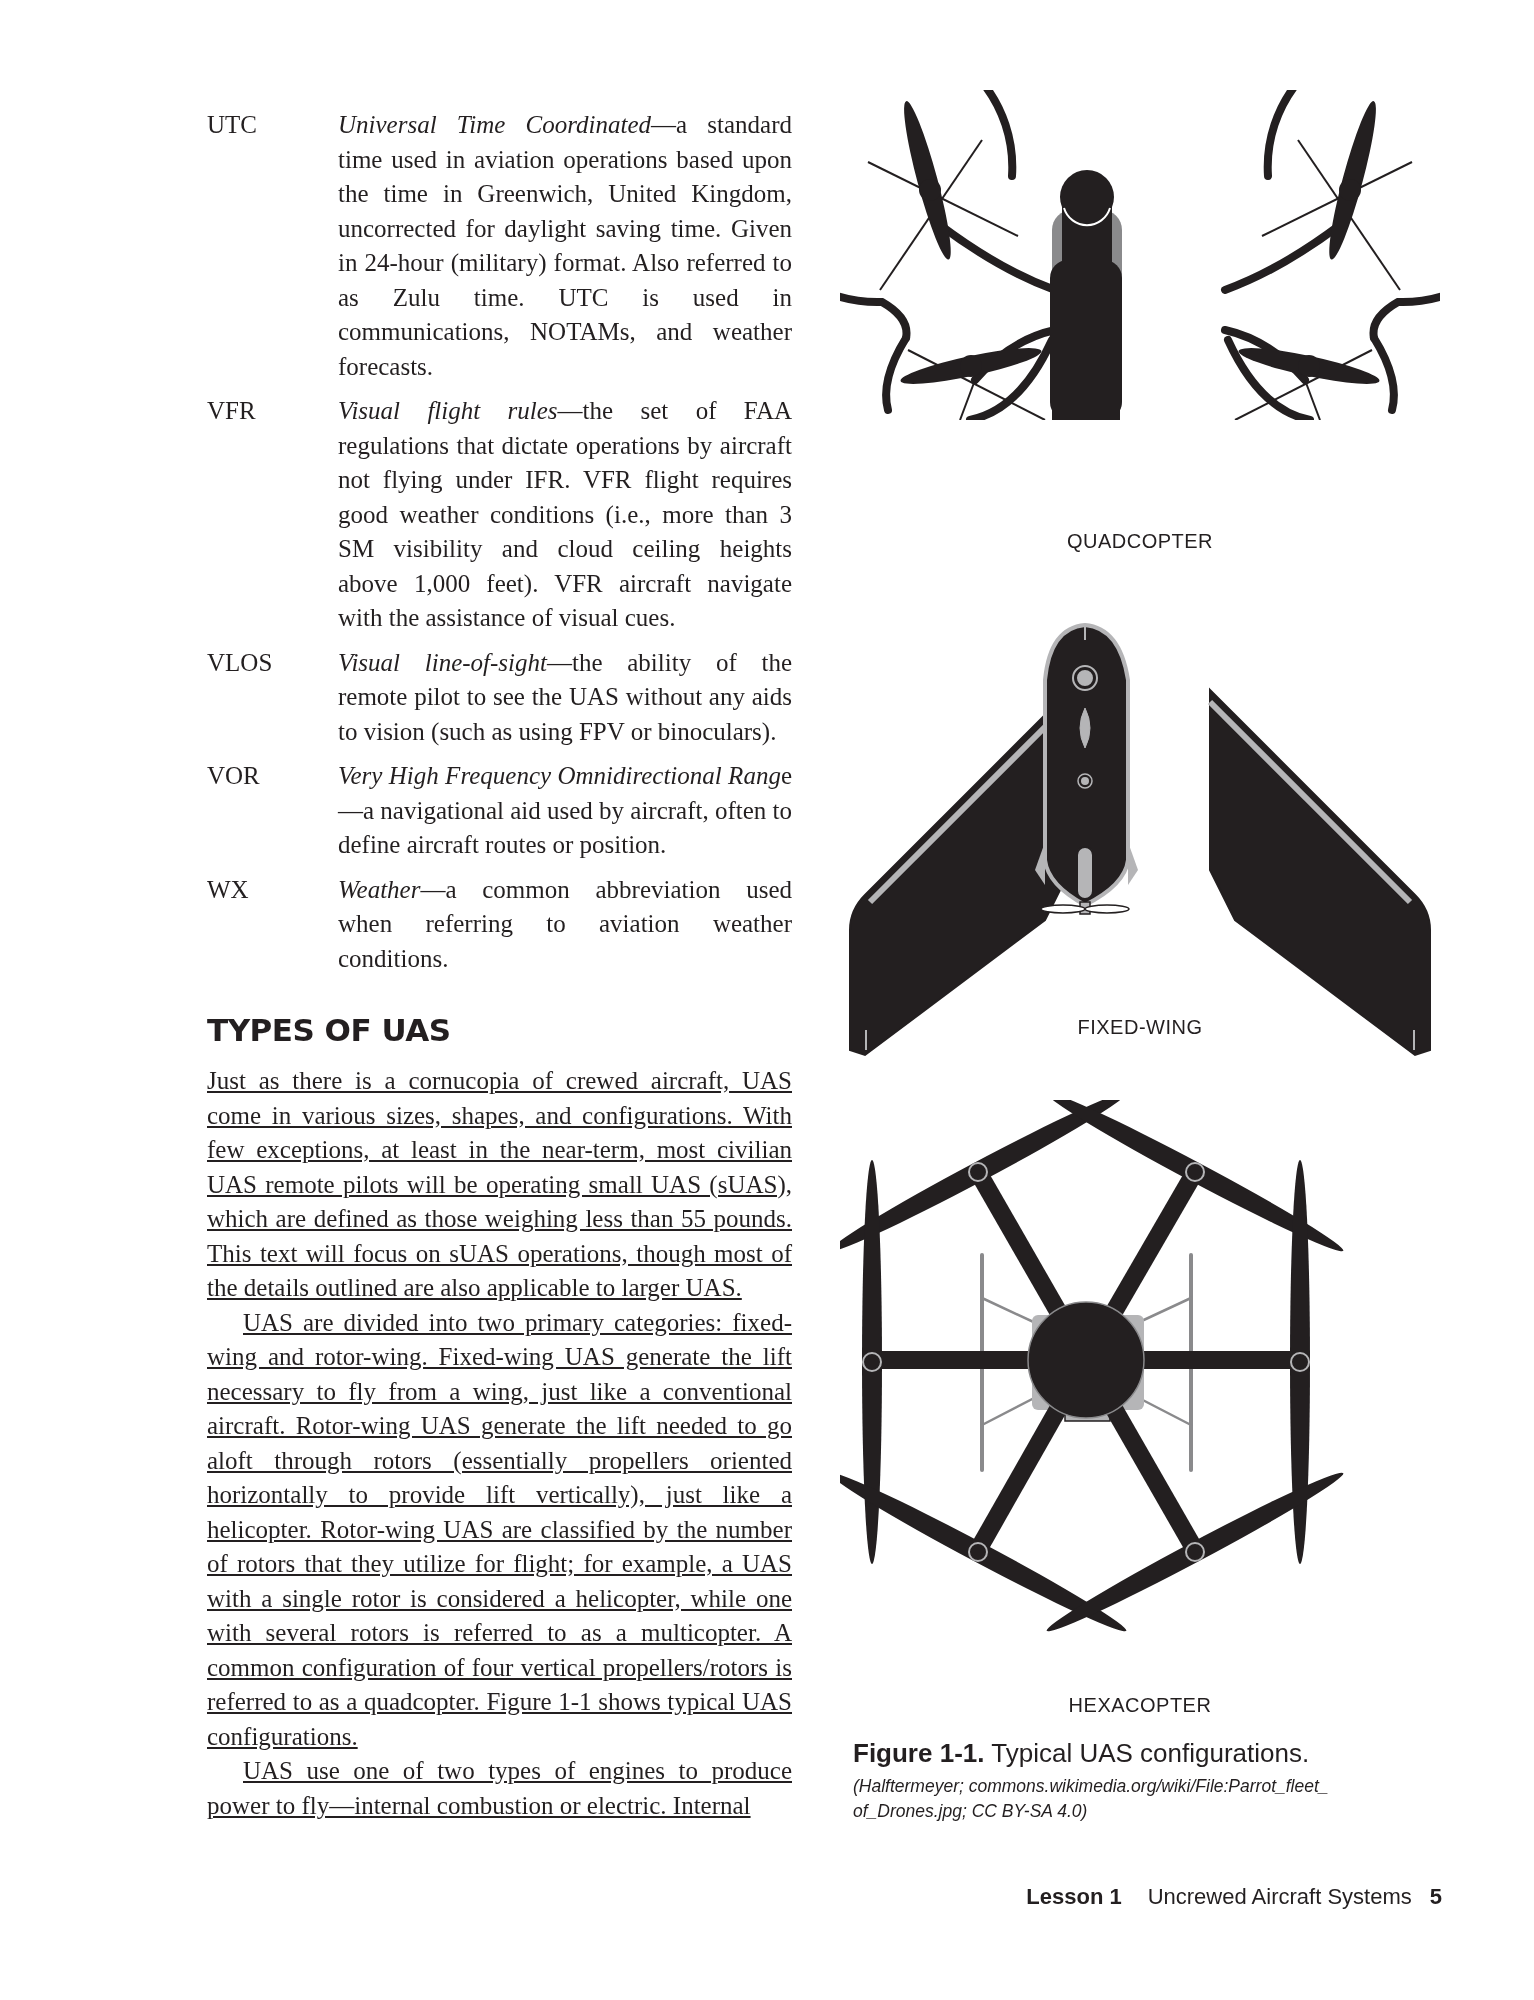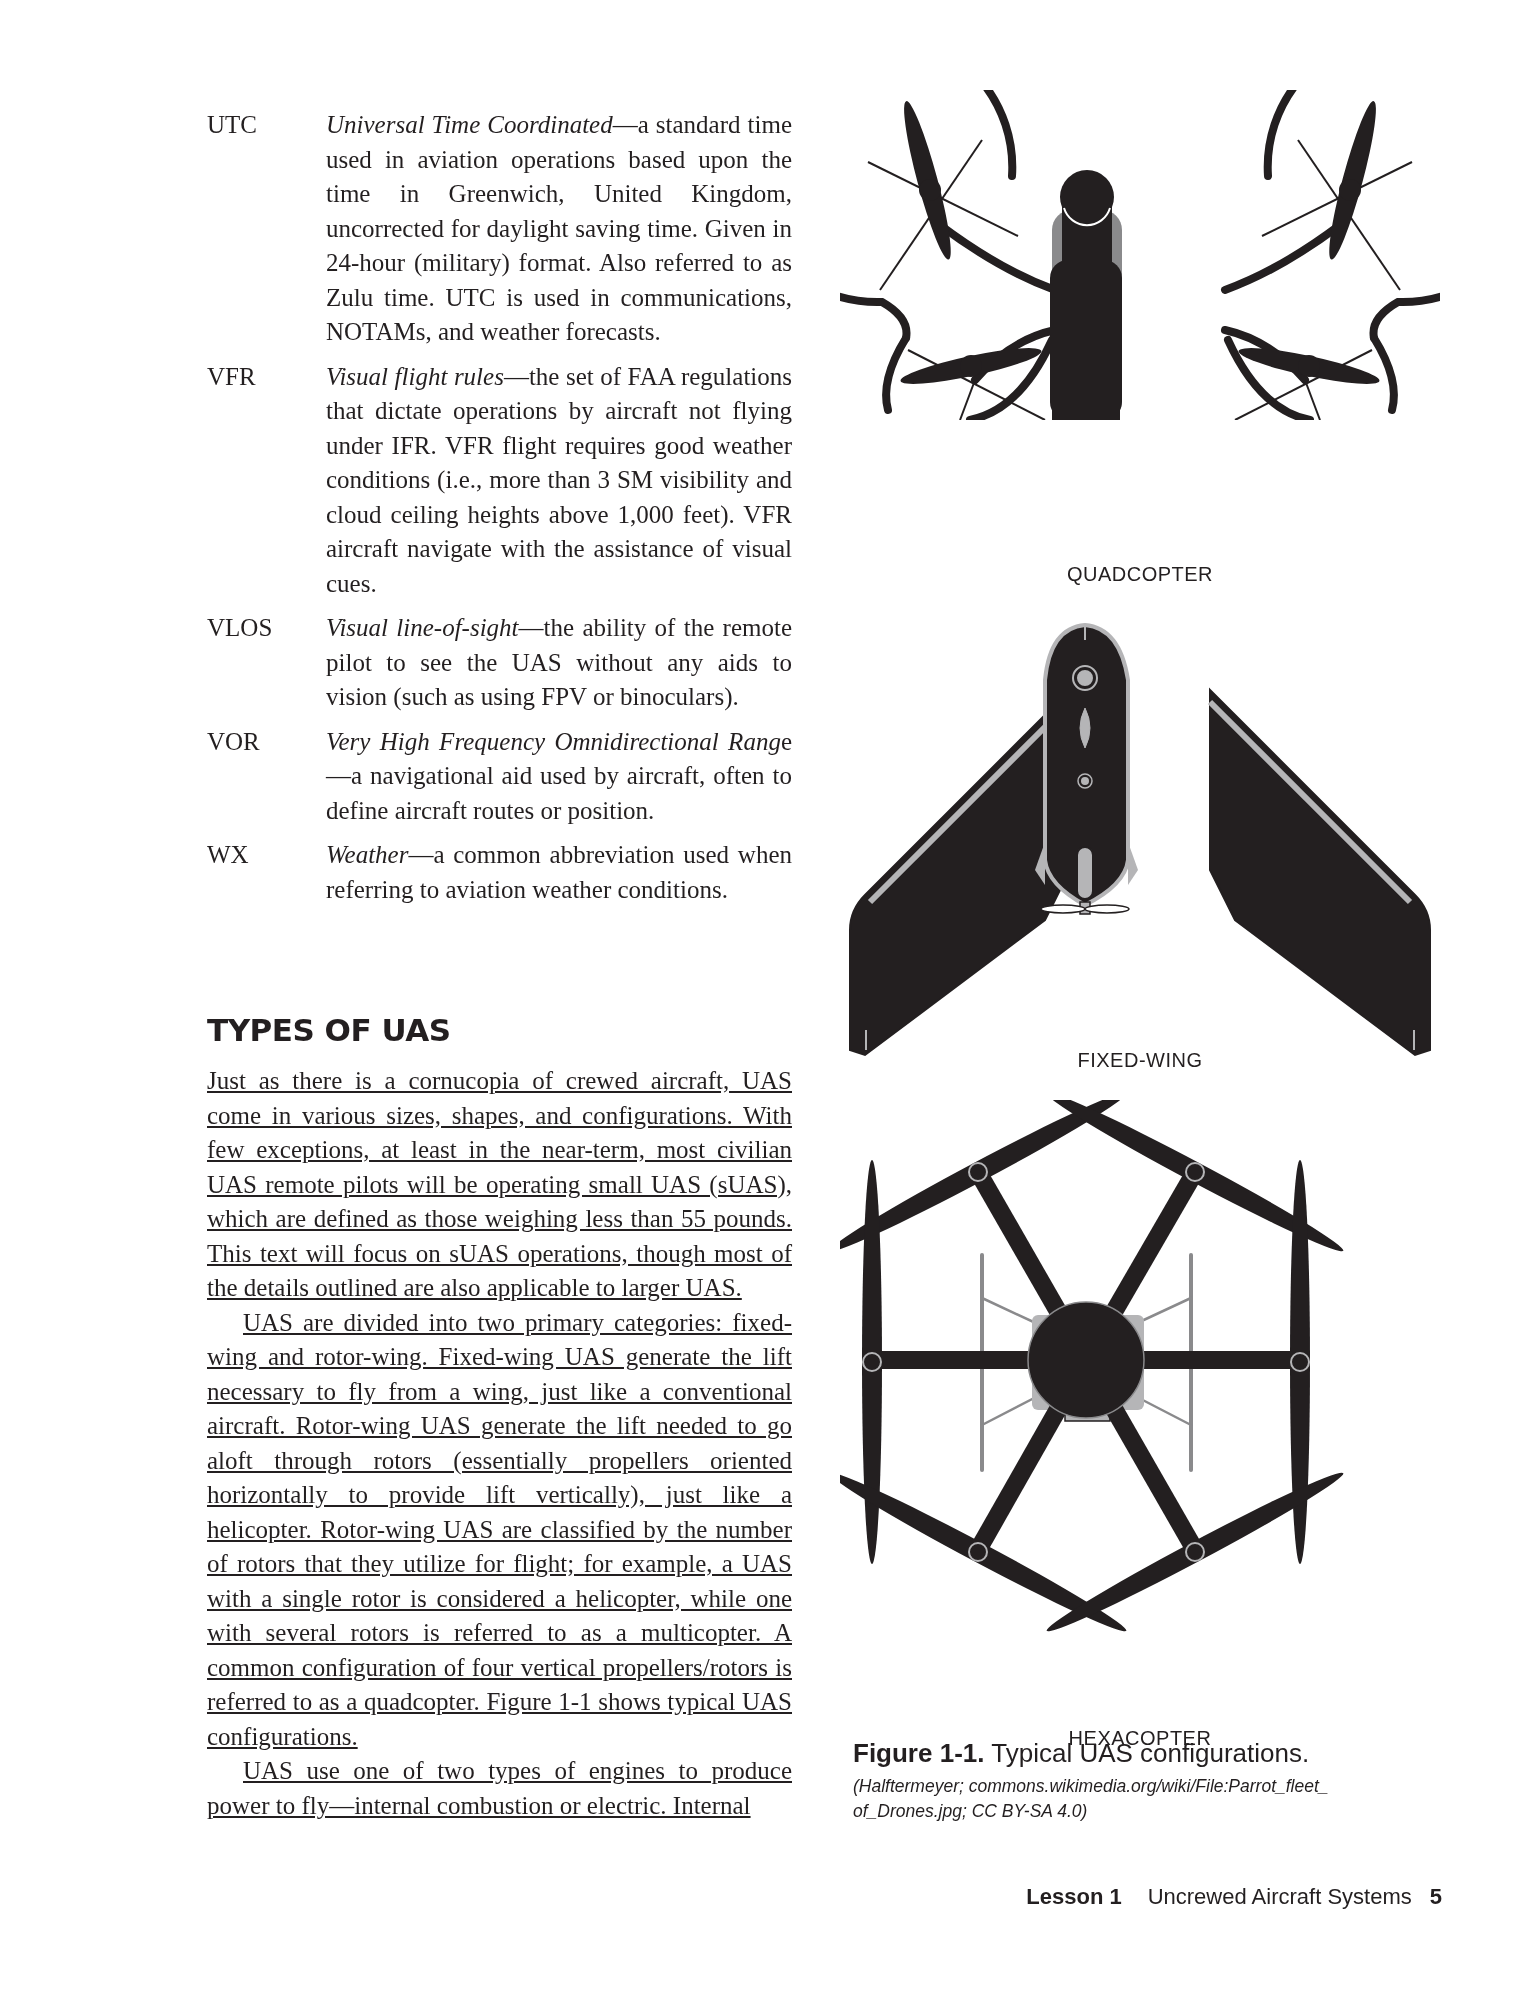--- a/index.html
+++ b/index.html
@@ -4,33 +4,33 @@
 <style>
   html, body { margin:0; padding:0; background:#ffffff; }
   body { width:1534px; height:2000px; position:relative; overflow:hidden; color:#231f20; }
   .serif { font-family:"Liberation Serif", "DejaVu Serif", serif; }
   .sans { font-family:"Liberation Sans", "DejaVu Sans", sans-serif; }
 
   
   #glossary { position:absolute; left:207px; top:108px; width:585px; }
   .gl-entry { display:flex; margin-bottom:10px; }
   .gl-term { width:119px; flex:none; font-size:25px; line-height:34.5px; }
-  .gl-def { flex:1; font-size:25px; line-height:34.5px; text-align:justify; }
+  .gl-def { flex:1; font-size:25px; line-height:34.5px; text-align:justify;margin-left:12px; }
   .gl-def i { font-style:italic; }
 
   
   #section-heading { position:absolute; left:207px; top:1012px; margin:0;
     font-family:"DejaVu Sans", "Liberation Sans", sans-serif; font-weight:bold;
     font-size:31px; letter-spacing:-0.5px; color:#231f20; }
 
   
   #body-text { position:absolute; left:207px; top:1064px; width:585px;text-decoration:underline; }
   .para { margin:0; font-size:25px; line-height:34.5px; text-align:justify; }
   .para.indent { text-indent:36px; }
-  .fig-label { position:absolute; width:600px; text-align:center; font-size:20px; letter-spacing:0.5px; color:#231f20;margin-top:33px; }
+  .fig-label { position:absolute; width:600px; text-align:center; font-size:20px; letter-spacing:0.5px; color:#231f20; }
   #fig-caption { position:absolute; left:853px; top:1738px; width:560px; font-size:26px; color:#231f20; }
   #fig-caption b { font-weight:bold; }
   #fig-credit { position:absolute; left:853px; top:1774px; width:560px; font-size:17.5px; font-style:italic; line-height:25px; color:#231f20; }
 
   
   #footer { position:absolute; right:92px; top:1884px; font-size:22px; color:#231f20; display:flex; gap:0; align-items:center; }
   #footer .lesson { font-weight:bold; margin-right:26px; }
   #footer .title { margin-right:18px; }
   #footer .page { font-weight:bold; }
   svg { position:absolute; }

